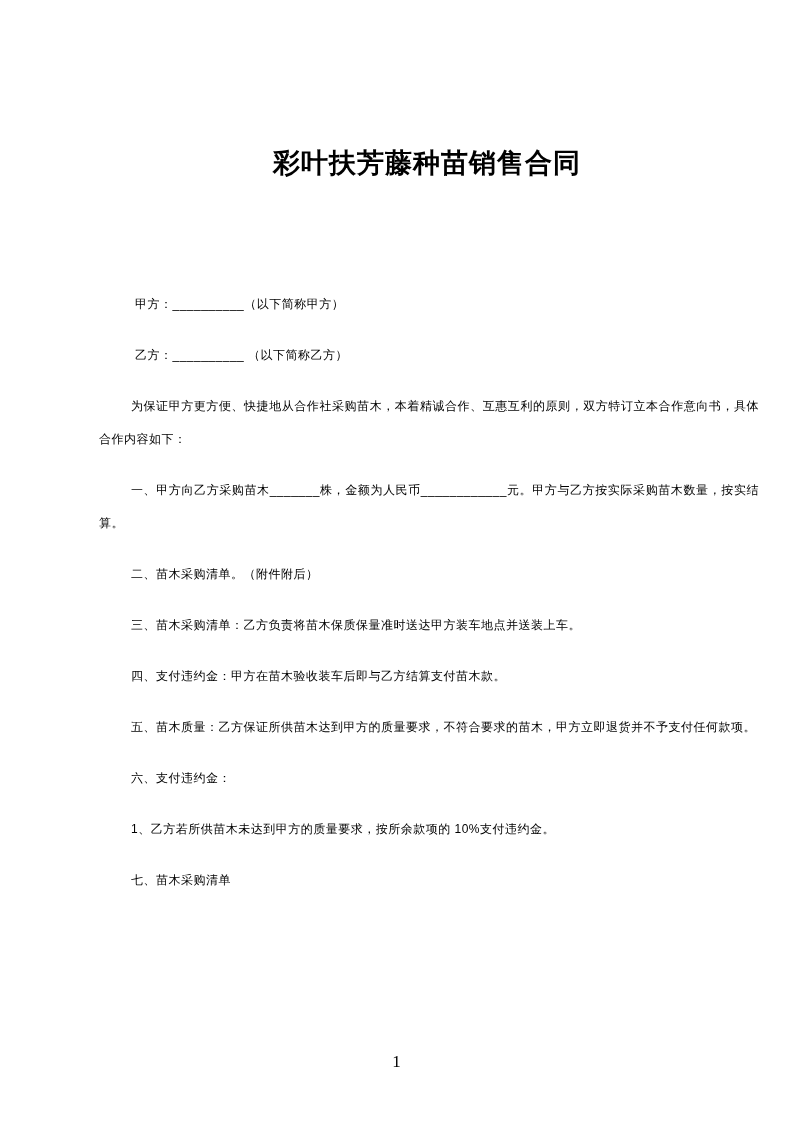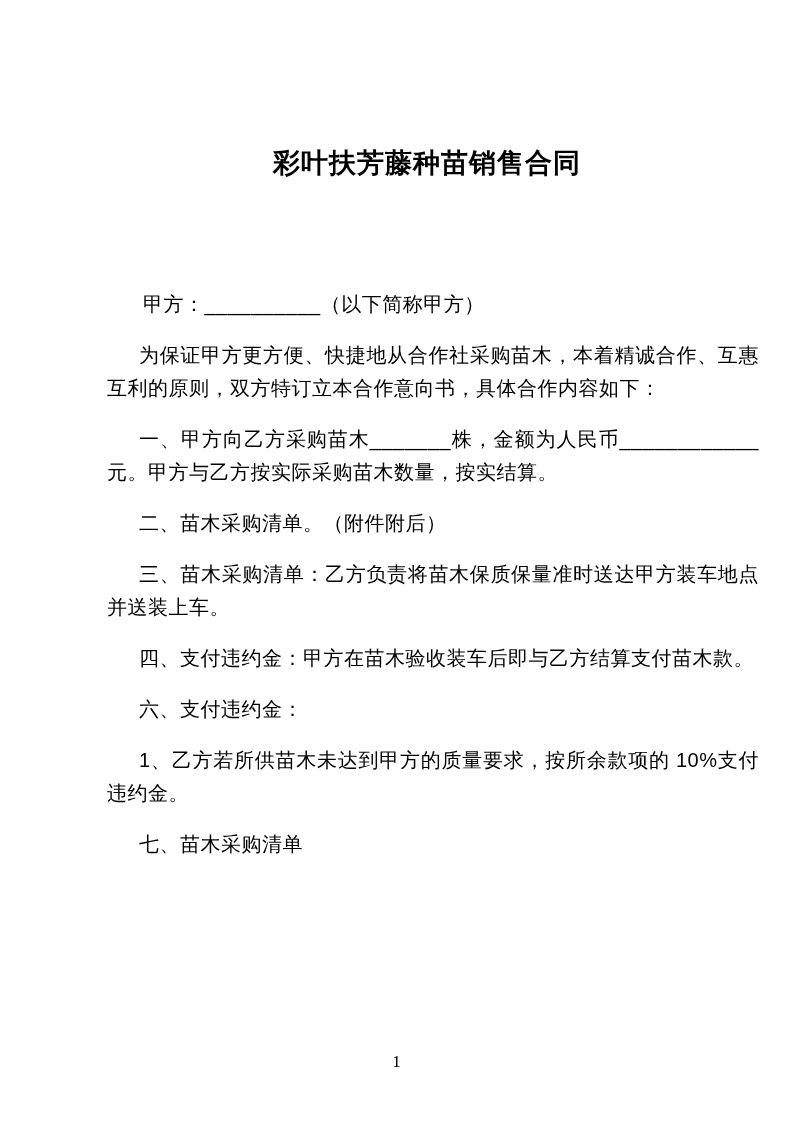--- a/index.html
+++ b/index.html
@@ -25,24 +25,24 @@
   }
   .title {
     font-size: 27px;
     font-weight: bold;
     line-height: 40px;
     text-align: center;
     letter-spacing: 1px;
     margin: 0 0 105px 0;
   }
   p.para {
-    font-size: 20px;
+    font-size: 12px;
     line-height: 33px;
     letter-spacing: 0.5px;
-    margin: 0 0 18px 12px;
+    margin: 0 0 18px 4px;
     text-indent: 32px;
     text-align: justify;
     word-break: break-all;
   }
   p.party {
     text-indent: 36px;
     text-align: left;
   }
   .page-number {
     position: absolute;
@@ -57,31 +57,33 @@
 </style>
 </head>
 <body>
 
 <div class="page">
 
   <h1 class="title">彩叶扶芳藤种苗销售合同</h1>
 
   <p class="para party">甲方：__________（以下简称甲方）</p>
 
+  <p class="para party">乙方：__________ （以下简称乙方）</p>
 
   <p class="para">为保证甲方更方便、快捷地从合作社采购苗木，本着精诚合作、互惠互利的原则，双方特订立本合作意向书，具体合作内容如下：</p>
 
   <p class="para">一、甲方向乙方采购苗木_______株，金额为人民币____________元。甲方与乙方按实际采购苗木数量，按实结算。</p>
 
   <p class="para">二、苗木采购清单。（附件附后）</p>
 
   <p class="para">三、苗木采购清单：乙方负责将苗木保质保量准时送达甲方装车地点并送装上车。</p>
 
   <p class="para">四、支付违约金：甲方在苗木验收装车后即与乙方结算支付苗木款。</p>
 
+  <p class="para">五、苗木质量：乙方保证所供苗木达到甲方的质量要求，不符合要求的苗木，甲方立即退货并不予支付任何款项。</p>
 
   <p class="para">六、支付违约金：</p>
 
   <p class="para">1、乙方若所供苗木未达到甲方的质量要求，按所余款项的 10%支付违约金。</p>
 
 
   <p class="para">七、苗木采购清单</p>
 
   <div class="page-number">1</div>
 

